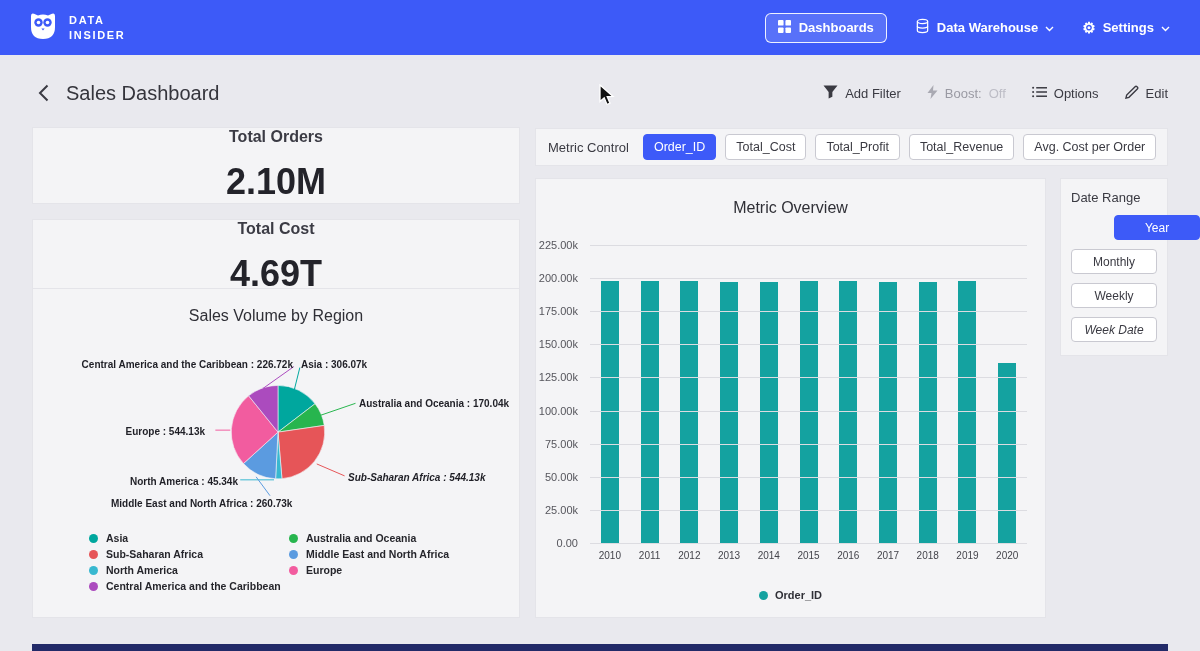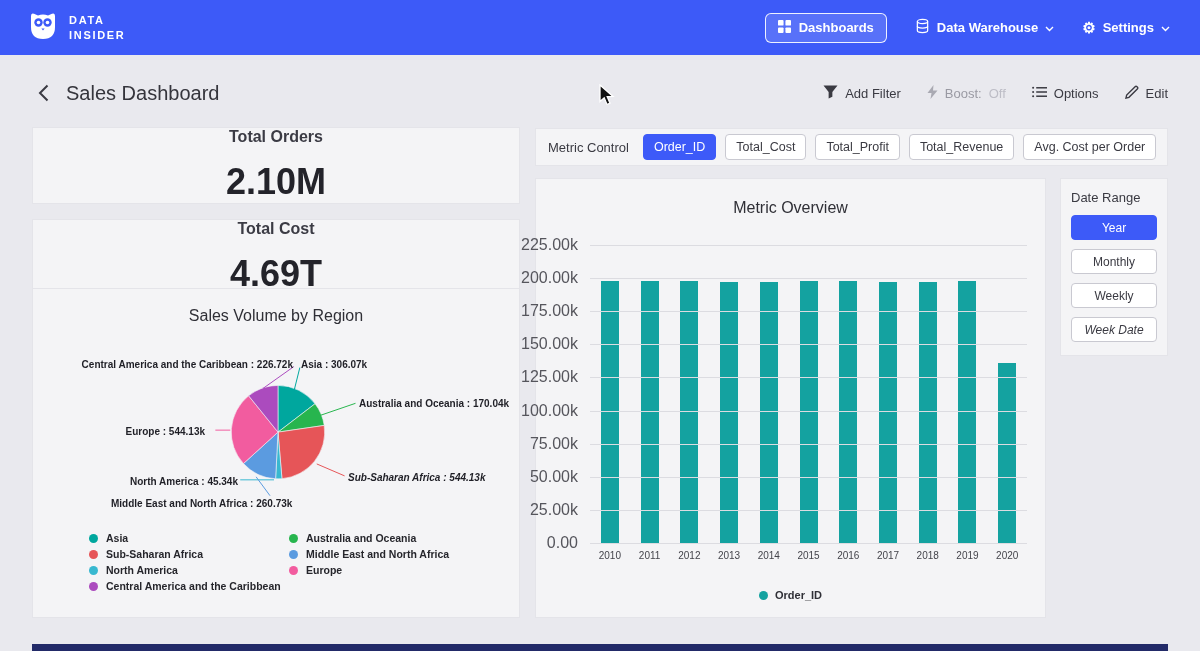--- a/index.html
+++ b/index.html
@@ -42,38 +42,38 @@
                 display: flex; align-items: center; padding: 0 12px; gap: 9px; }
   .metric-label { font-size: 13px; color: #3A3A42; margin-right: 5px; white-space: nowrap; }
   .pill-btn { height: 26px; padding: 0 10px; background: #fff; border: 1px solid #C9C9D1; border-radius: 4px;
               font-size: 12.5px; color: #3A3A42; cursor: pointer; font-family: inherit; white-space: nowrap; }
   .pill-btn.selected { background: var(--accent, #3D5AF8); border-color: var(--accent, #3D5AF8); color: #fff; }
 
   
   .chart-card { position: absolute; left: 535px; top: 178px; width: 511px; height: 440px; }
   .chart-title { position: absolute; top: 20px; left: 0; right: 0; text-align: center; font-size: 16px; color: #2F2F36; }
   .bar-y-axis { position: absolute; left: 0; top: 66px; bottom: 74px; width: 48px; }
-  .y-tick { position: absolute; right: 6px; transform: translateY(-50%); font-size: 16px; color: #55555C; }
+  .y-tick { position: absolute; right: 6px; transform: translateY(-50%); font-size: 11px; color: #55555C; }
   .bar-plot { position: absolute; left: 54px; right: 18px; top: 66px; bottom: 74px; }
   .gridline { position: absolute; left: 0; right: 0; height: 1px; background: #DCDCE1; }
   .bars { position: absolute; inset: 0; display: flex; align-items: flex-end; }
   .bar-slot { flex: 1; display: flex; justify-content: center; align-items: flex-end; height: 100%; }
   .bar { width: 18px; }
   .bar-x-axis { position: absolute; left: 54px; right: 18px; top: 371px; display: flex; }
   .x-tick { flex: 1; text-align: center; font-size: 10px; color: #44444B; }
   .bar-legend { position: absolute; left: 0; right: 0; bottom: 16px; display: flex; justify-content: center;
                 align-items: center; gap: 7px; font-size: 11px; font-weight: bold; color: #2F2F36; }
   .legend-dot { width: 9px; height: 9px; border-radius: 50%; }
 
   
   .date-card { position: absolute; left: 1060px; top: 178px; width: 108px; padding: 11px 10px 13px; }
   .date-title { font-size: 13px; color: #3A3A42; margin-bottom: 10px; }
   .range-btn { display: block; width: 100%; height: 25px; margin-bottom: 9px; background: #fff; border: 1px solid #C9C9D1;
                border-radius: 4px; font-size: 12px; color: #3A3A42; cursor: pointer; font-family: inherit; }
-  .range-btn.selected { background: var(--accent, #3D5AF8); border-color: var(--accent, #3D5AF8); color: #fff; }
+  .range-btn.selected { background: var(--accent, #3D5AF8); border-color: var(--accent, #3D5AF8); color: #fff; margin-left: 43px; }
   .range-btn:last-child { margin-bottom: 0; font-style: italic; }
 
   
   .pie-card { position: absolute; left: 32px; top: 288px; width: 488px; height: 330px; }
   .pie-title { position: absolute; top: 18px; left: 0; right: 0; text-align: center; font-size: 16px; color: #2F2F36; }
   .pie-svg { position: absolute; inset: 0; width: 100%; height: 100%; }
   .pie-labels { position: absolute; inset: 0; pointer-events: none; }
   .pie-label { position: absolute; font-size: 10px; font-weight: bold; color: #1F1F26; line-height: 1.15; }
   .pie-legend { position: absolute; left: 56px; top: 243px; display: flex; }
   .pie-legend-col { display: flex; flex-direction: column; gap: 4px; }

